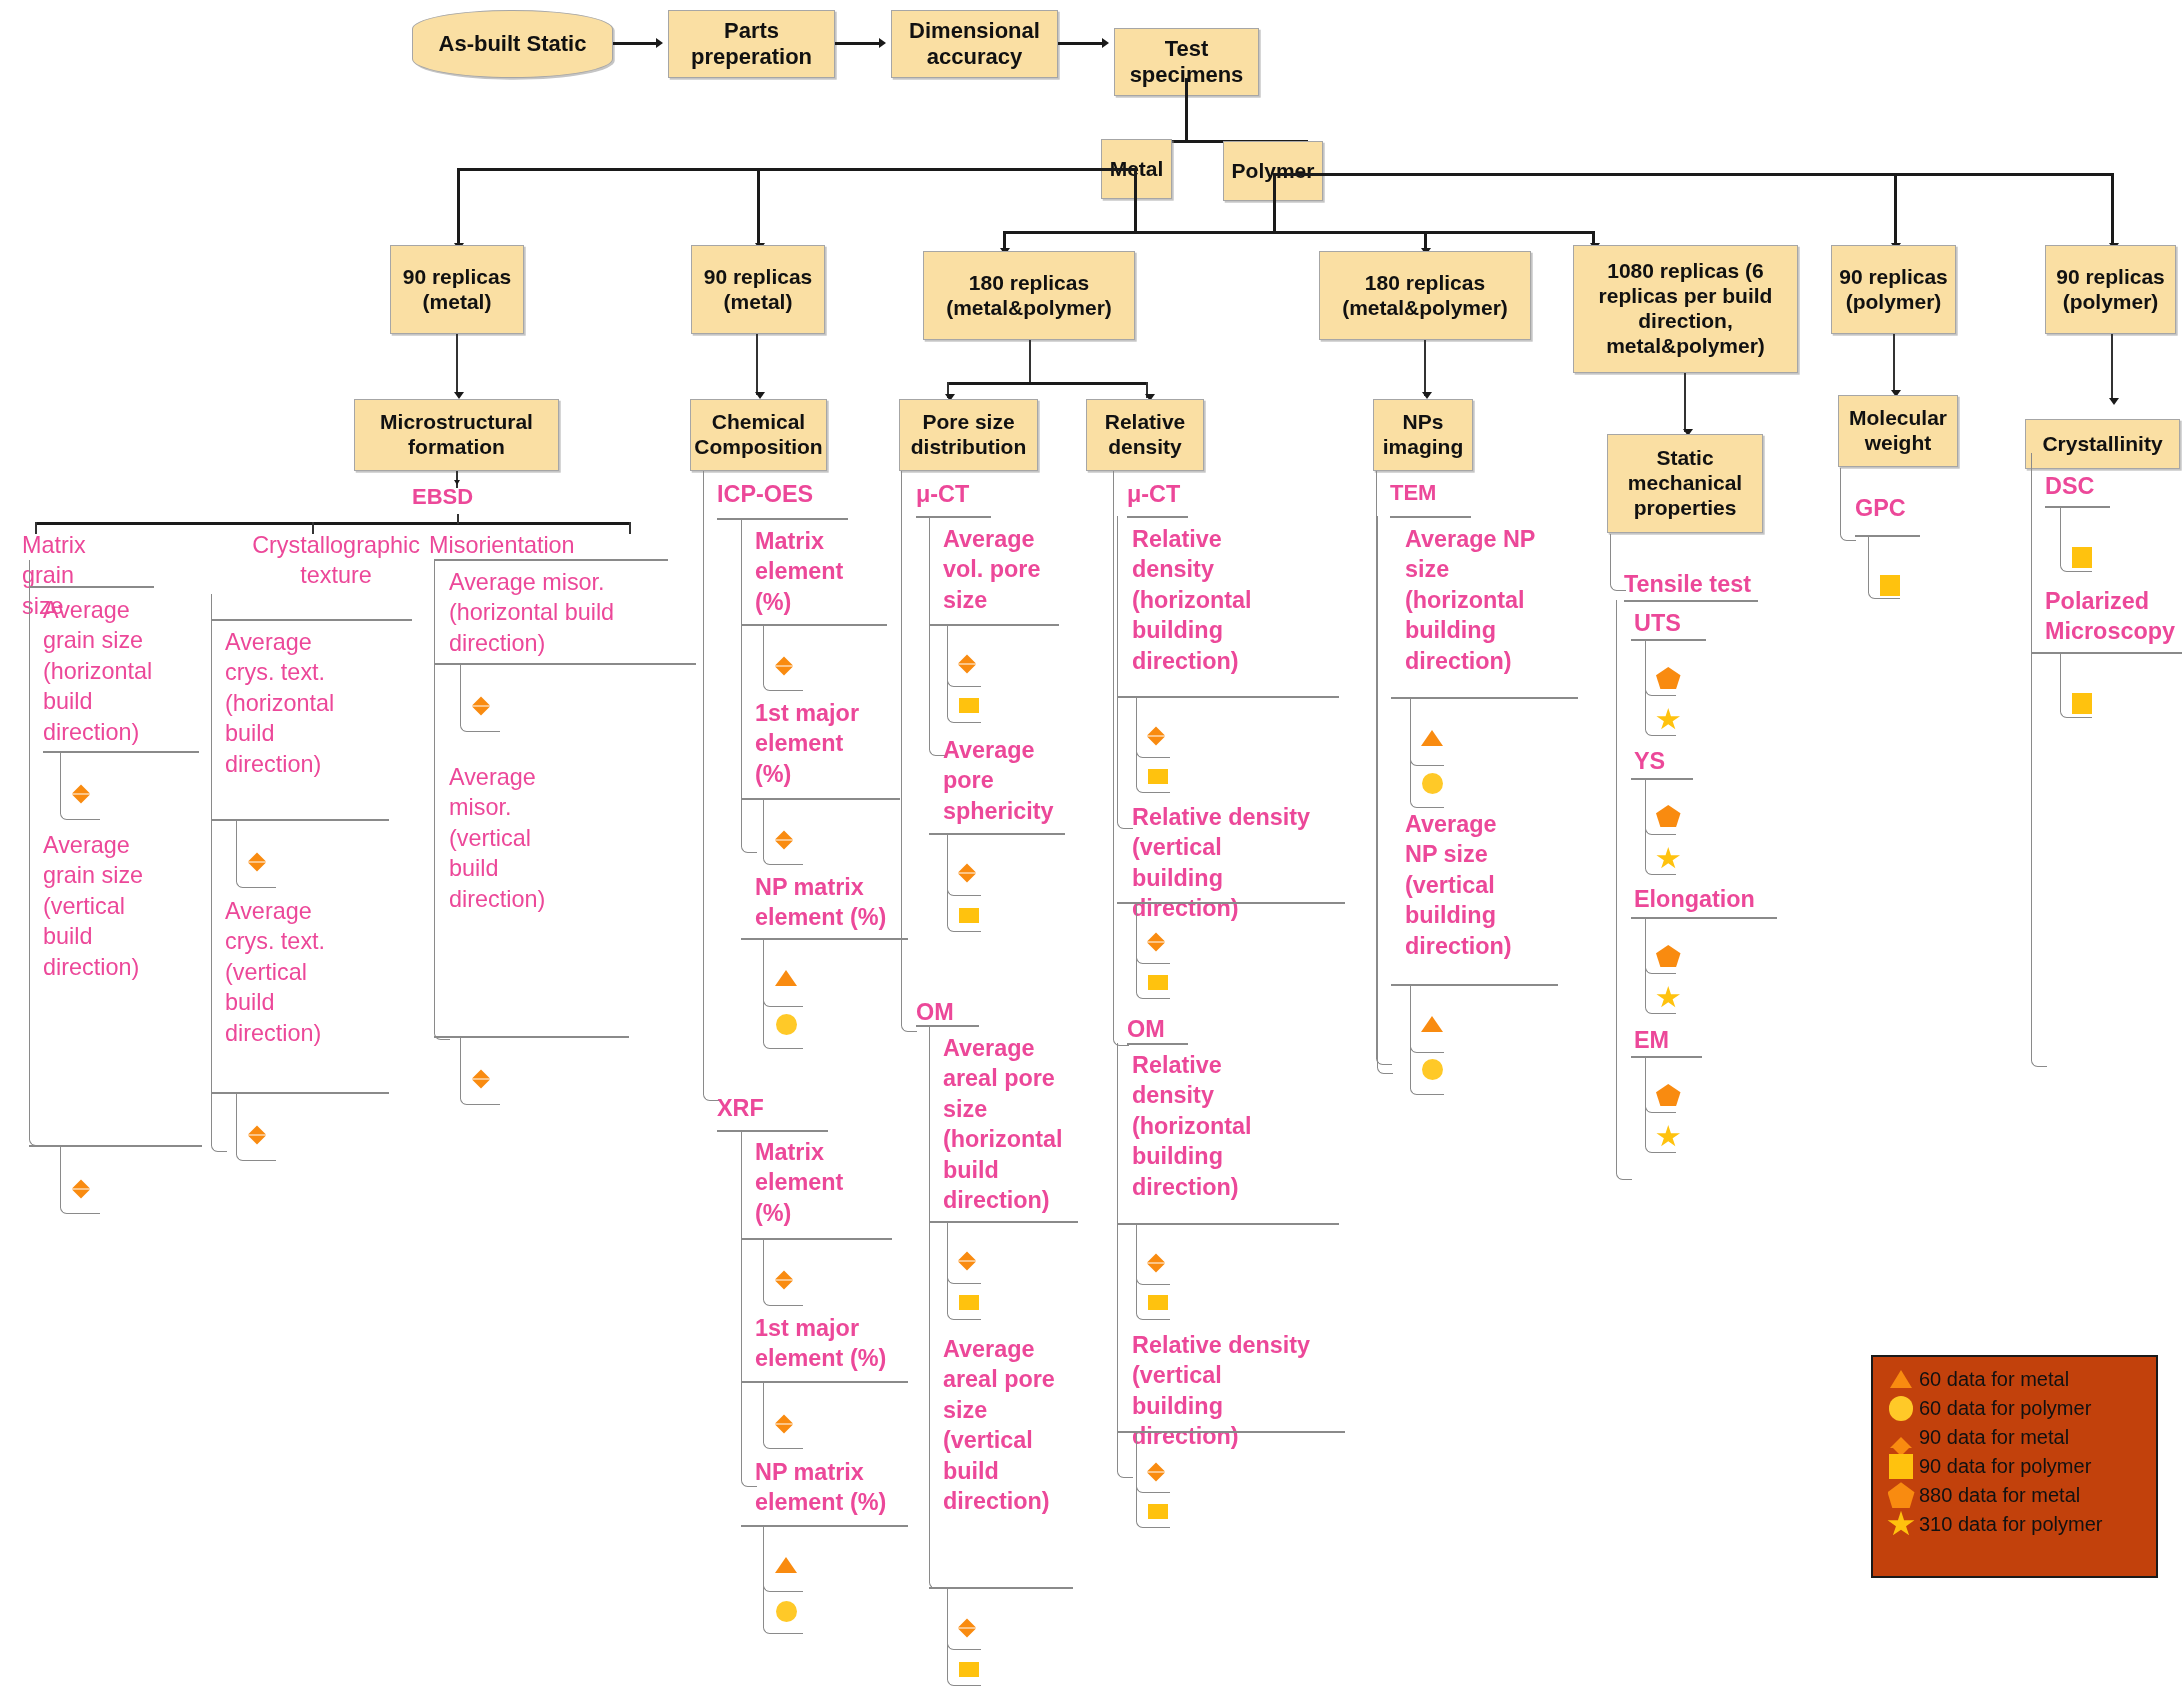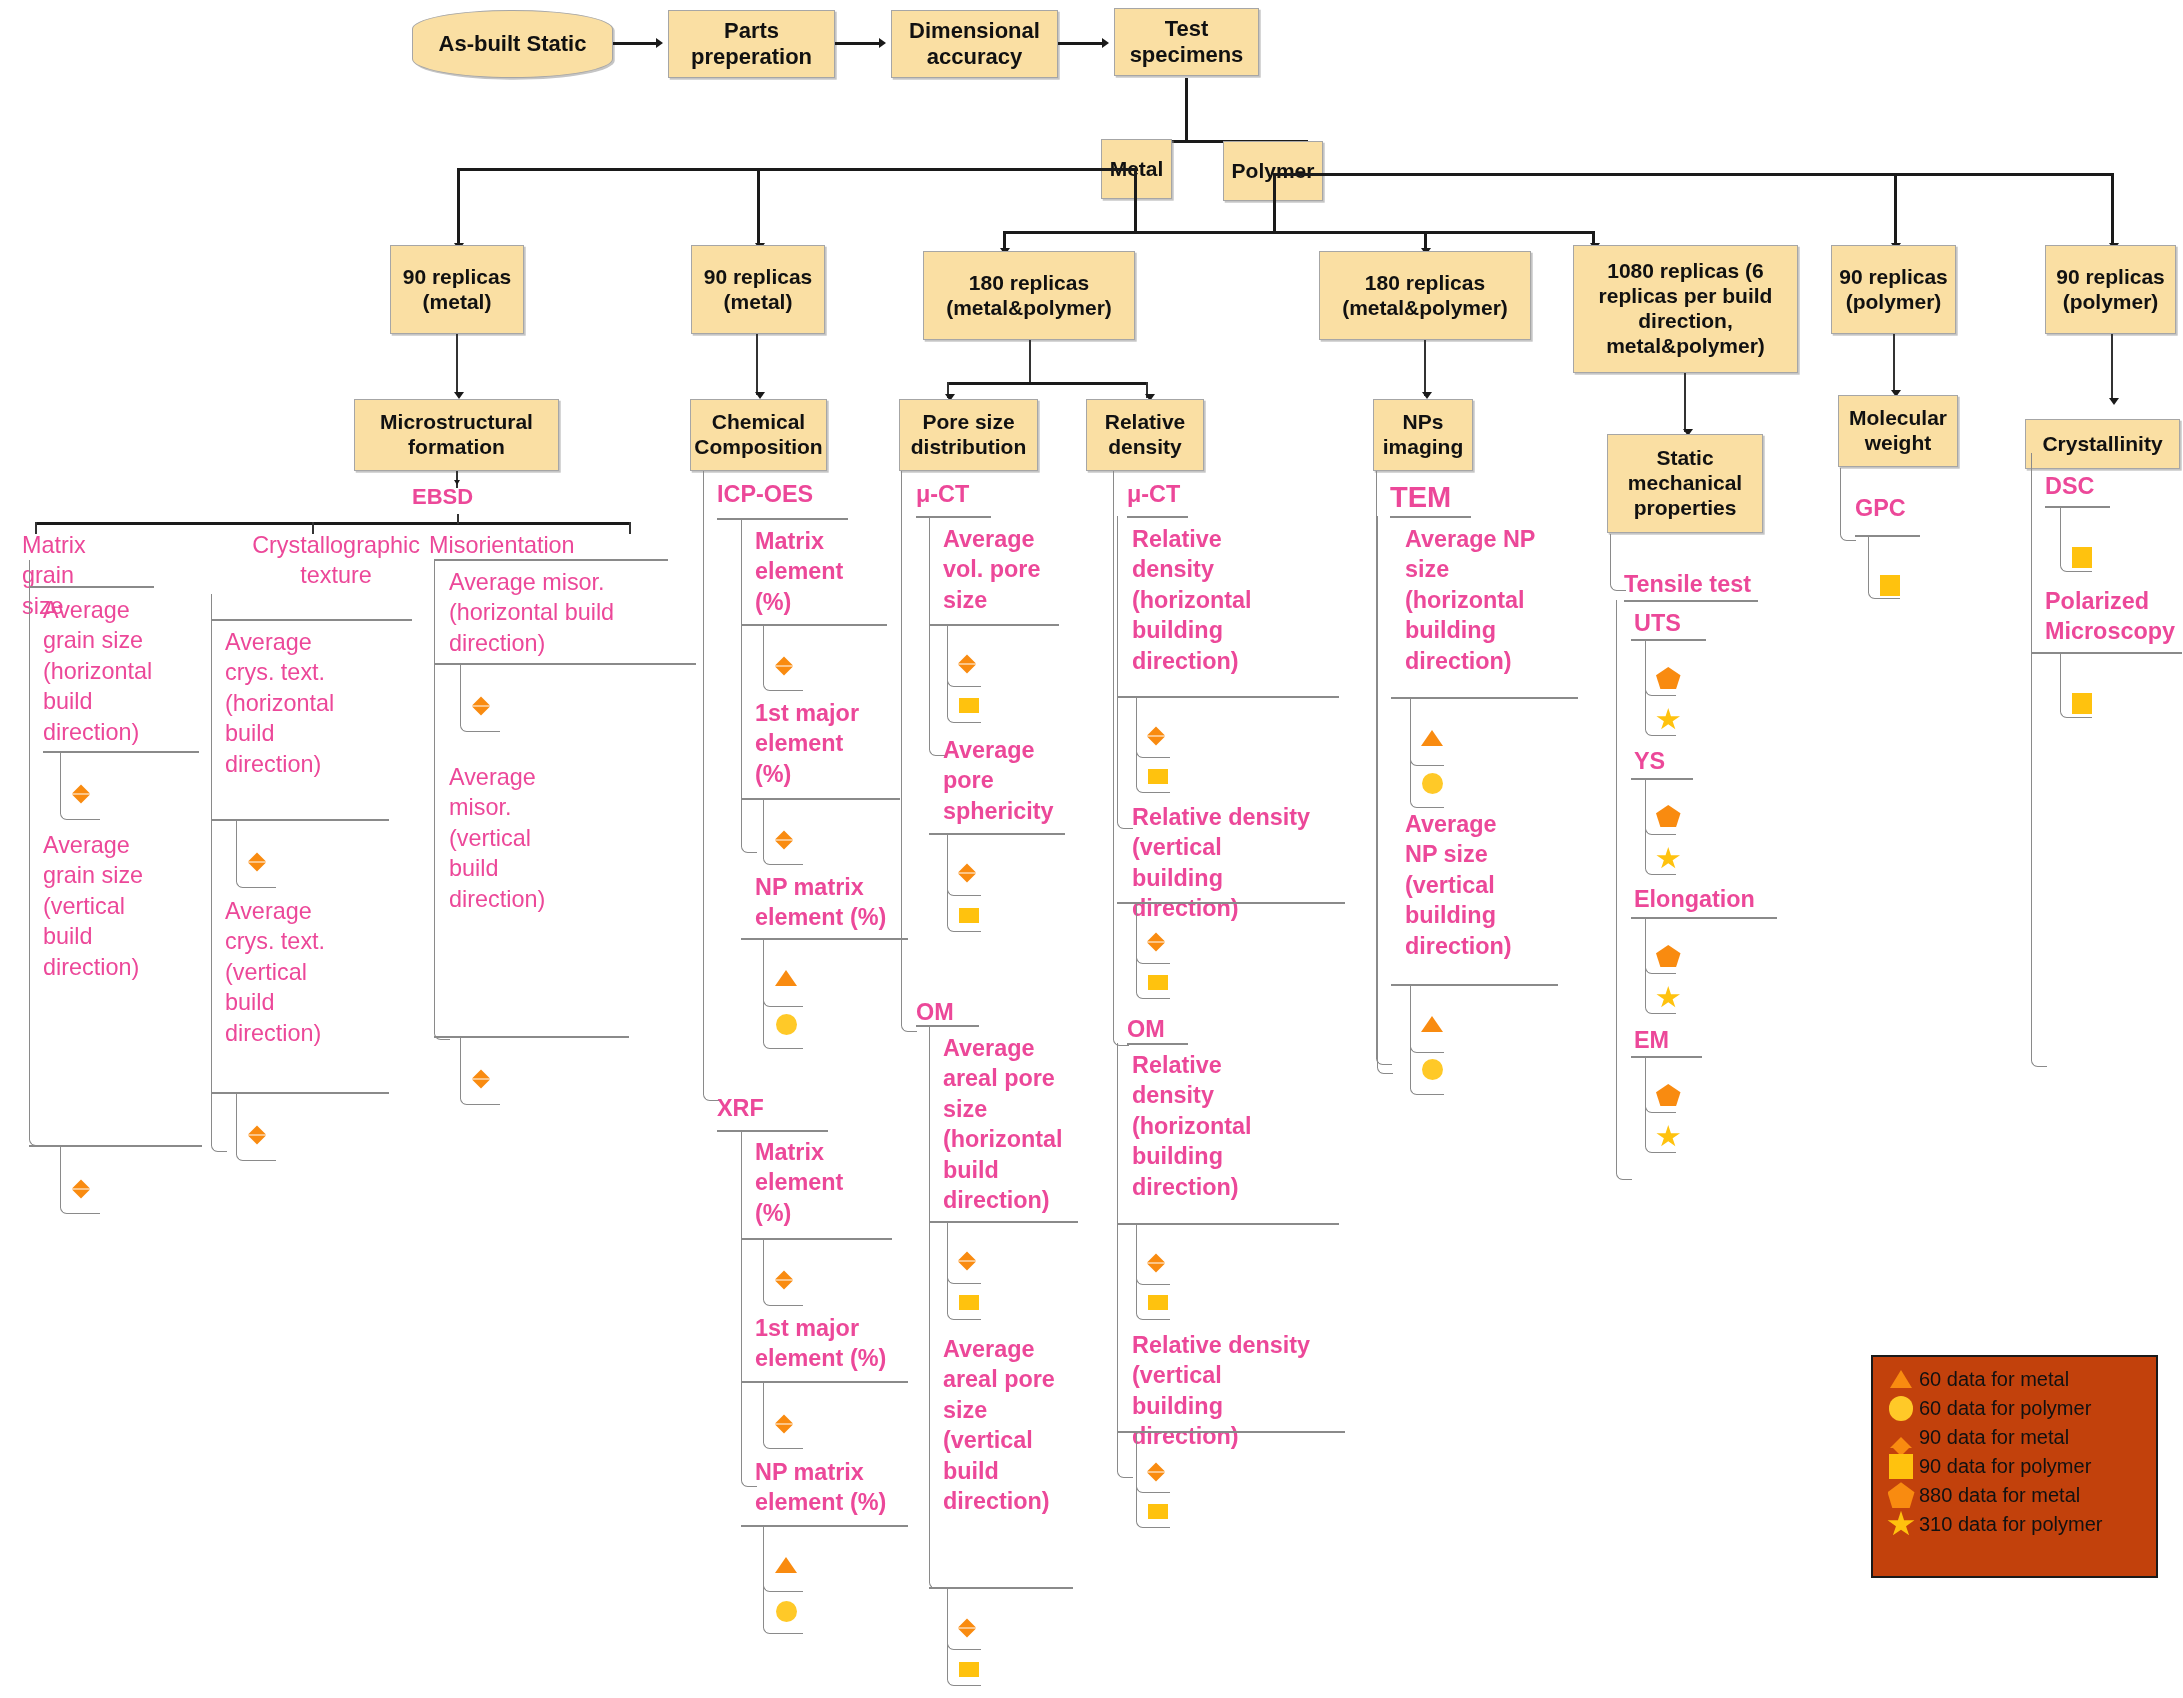--- a/index.html
+++ b/index.html
@@ -67,21 +67,21 @@
 
   <div class="hline" style="left:835px;top:42px;width:47px;"></div>
   <div class="arrow-r" style="left:879px;top:38px;"></div>
 
   <div class="pbox" style="left:891px;top:10px;width:167px;height:68px;font-size:22px;">Dimensional
 accuracy</div>
 
   <div class="hline" style="left:1058px;top:42px;width:47px;"></div>
   <div class="arrow-r" style="left:1102px;top:38px;"></div>
 
-  <div class="pbox" style="left:1114px;top:8px;width:145px;height:68px;font-size:22px;">Test
+  <div class="pbox" style="left:1114px;top:28px;width:145px;height:68px;font-size:22px;">Test
 specimens</div>
 
   <div class="vline" style="left:1185px;top:78px;height:65px;"></div>
   <div class="hline" style="left:1124px;top:140px;width:184px;"></div>
   <div class="vline" style="left:1124px;top:140px;height:21px;"></div>
   <div class="arrow-d" style="left:1122px;top:158px;"></div>
   <div class="vline" style="left:1305px;top:140px;height:21px;"></div>
   <div class="arrow-d" style="left:1303px;top:158px;"></div>
 
   <div class="pbox" style="left:1101px;top:139px;width:71px;height:60px;font-size:21px;">Metal</div>
@@ -383,21 +383,21 @@
   <div class="tlabel b" style="left:1132px;top:1330px;font-size:23.4px;width:184px;">Relative density
 (vertical building
 direction)</div>
   <div class="tl-h" style="left:1117px;top:1431px;width:228px;"></div>
   <div class="tl-corner" style="left:1136px;top:1431px;width:33px;height:61px;"></div>
   <div class="mk mk-diamond" style="left:1147px;top:1463px;"></div>
   <div class="tl-corner" style="left:1136px;top:1431px;width:33px;height:96px;"></div>
   <div class="mk mk-square" style="left:1148px;top:1504px;width:20px;height:14.5px;"></div>
 
   <div class="tl-corner" style="left:1376px;top:471px;width:14.5px;height:593px;"></div>
-  <div class="tlabel b" style="left:1390px;top:479px;font-size:29px;">TEM</div>
+  <div class="tlabel b" style="left:1390px;top:479px;font-size:22px;">TEM</div>
   <div class="tl-h" style="left:1390px;top:516px;width:81px;"></div>
   <div class="tl-corner" style="left:1377px;top:516px;width:14.5px;height:557px;"></div>
 
   <div class="tlabel b" style="left:1405px;top:524px;font-size:23.4px;width:139px;">Average NP
 size
 (horizontal
 building
 direction)</div>
   <div class="tl-h" style="left:1391px;top:697px;width:187px;"></div>
   <div class="tl-corner" style="left:1410px;top:697px;width:33px;height:68px;"></div>

